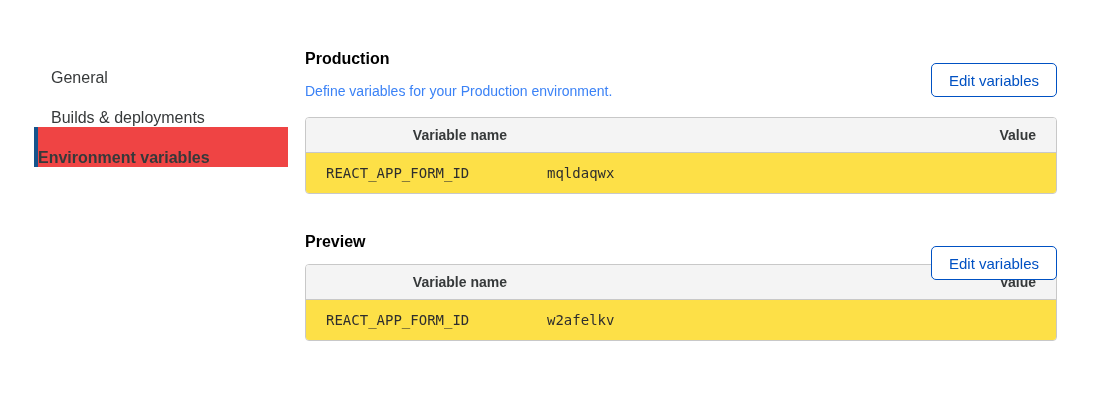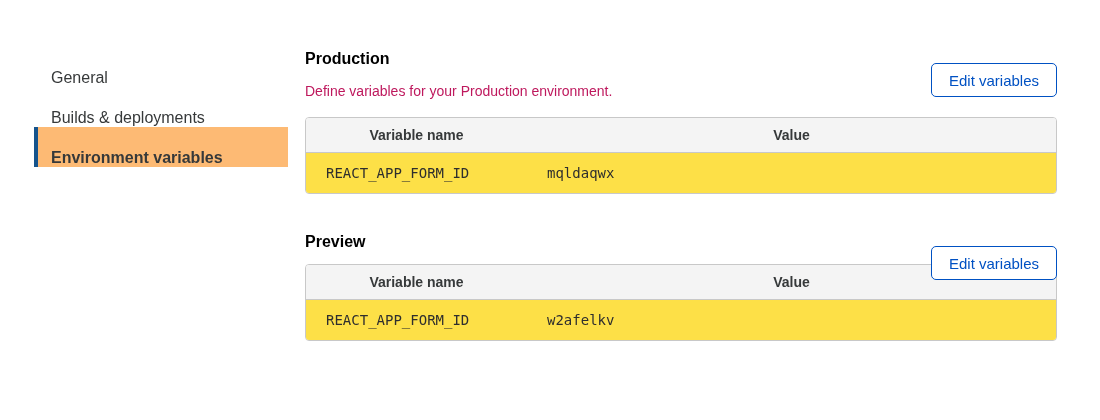--- a/index.html
+++ b/index.html
@@ -23,23 +23,23 @@
   .side-item {
     height: 40px;
     display: flex;
     align-items: flex-end;
     padding-left: 17px;
     font-size: 16px;
     color: #36393a;
     cursor: pointer;
   }
   .side-item.selected {
-    background: #fdba74;
+    background: #ef4444;
     border-left: 4px solid #16548c;
-    padding-left: 13px;
+    padding-left: 0;
     font-weight: bold;
   }
 
   
   .main {
     width: 752px;
     margin-left: 17px;
     padding-top: 47px;
   }
   .section { position: relative; margin-bottom: 36px; }
@@ -47,21 +47,21 @@
     margin: 0 0 10px 0;
     font-size: 16px;
     line-height: 24px;
     font-weight: bold;
     color: #000000;
   }
   .section-desc {
     margin: 0 0 16px 0;
     font-size: 14px;
     line-height: 20px;
-    color: #be185d;
+    color: #3b82f6;
   }
   .edit-btn {
     position: absolute;
     top: 16px;
     right: 0;
     height: 32px;
     padding: 0 17px;
     background: #ffffff;
     border: 1px solid #0051c3;
     border-radius: 5px;
@@ -72,21 +72,21 @@
   }
   .tbl-wrap {
     border: 1px solid #c8c8c8;
     border-radius: 4px;
     overflow: hidden;
     background: #fff;
   }
   table { width: 100%; border-collapse: collapse; }
   th {
     background: #f4f4f4;
-    text-align: center;
+    text-align: right;
     font-size: 14px;
     line-height: 20px;
     font-weight: bold;
     color: #36393a;
     padding: 7px 20px;
     border-bottom: 1px solid #c8c8c8;
   }
   th.col-name { width: 181px; }
   td {
     padding: 10px 20px;

